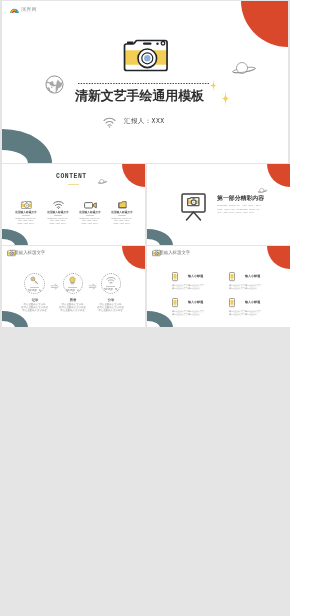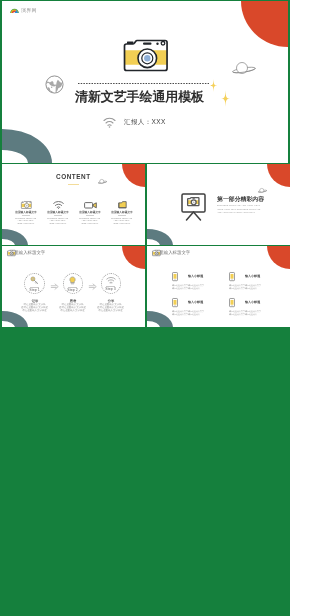--- a/index.html
+++ b/index.html
@@ -1,18 +1,18 @@
 <!DOCTYPE html>
 <html><head>
 <meta charset="utf-8">
 <style>
   html,body{margin:0;padding:0;background:#fff;}
   body{width:290px;height:616px;overflow:hidden;
        font-family:"Liberation Sans",sans-serif;-webkit-font-smoothing:antialiased;}
-  .page{position:relative;width:290px;height:616px;background:#15803d;}
+  .page{position:relative;width:290px;height:616px;background:#e5e5e5;font-family:Liberation Mono, monospace;}
   .slide{position:absolute;background:#fff;overflow:hidden;}
   .cover{left:2px;top:1px;width:286px;height:162px;}
   .s{width:143px;height:81px;}
   svg{display:block;overflow:visible;}
 
   
   .wm{position:absolute;left:8px;top:6px;display:flex;align-items:center;gap:2px;z-index:5;}
   .wm-ico{flex:0 0 auto;}
   .wm-tx{font-size:5px;color:#9a9a9a;letter-spacing:0.2px;line-height:1;}
 

